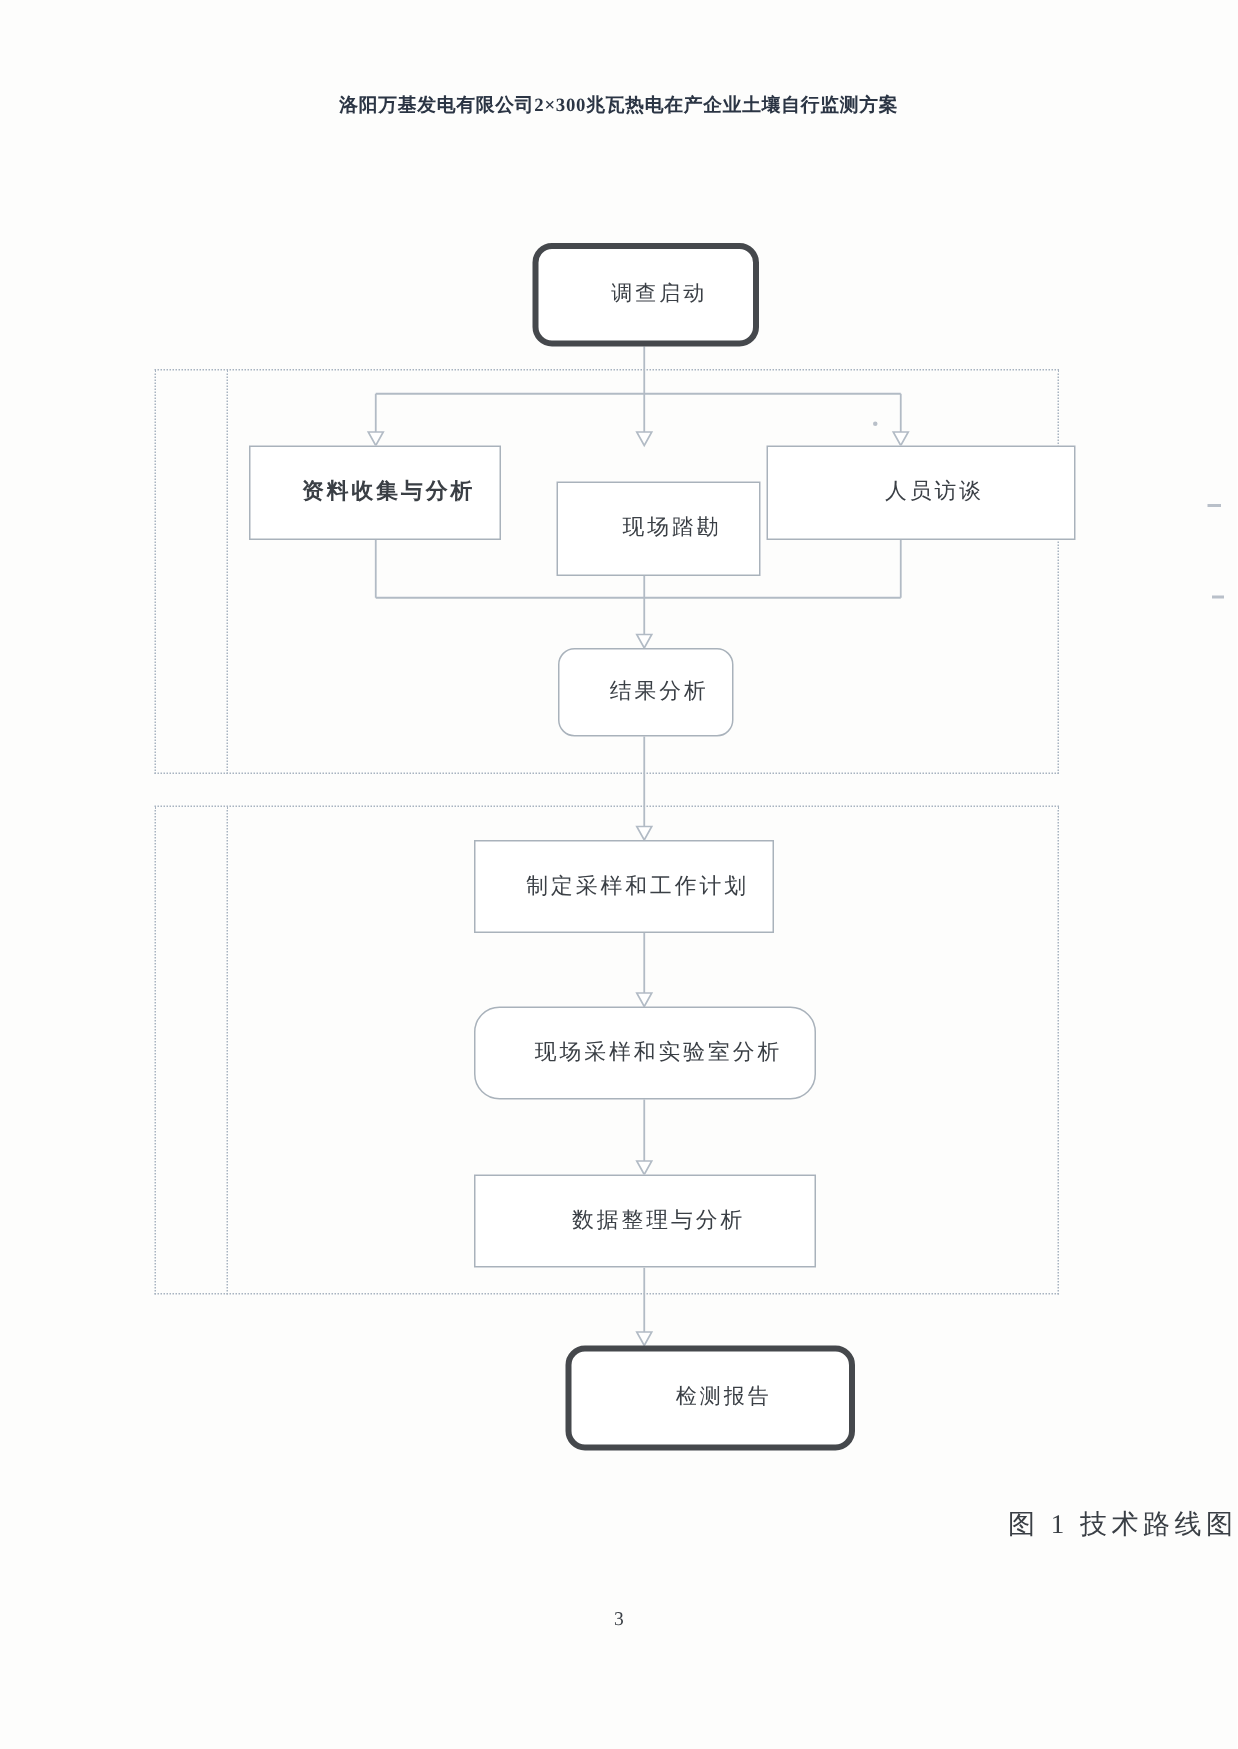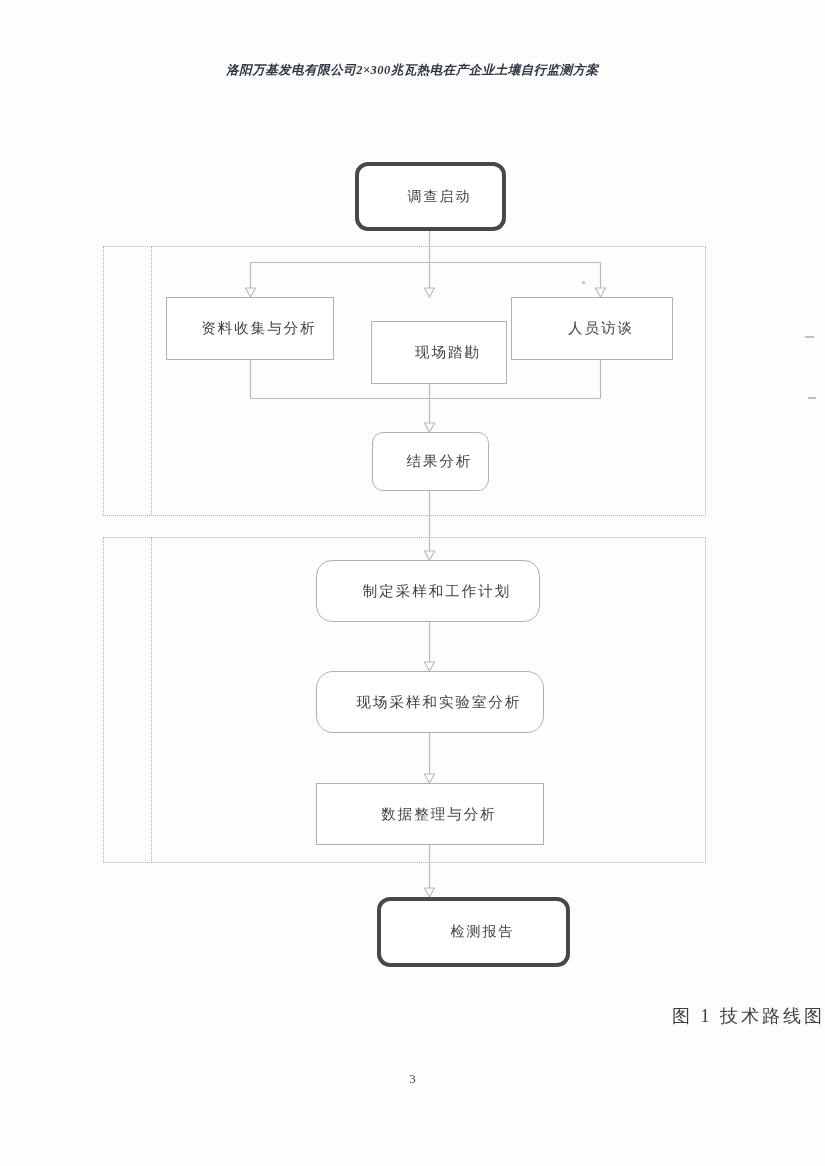--- a/index.html
+++ b/index.html
@@ -3,40 +3,40 @@
 <meta charset="utf-8">
 <style>
   html,body { margin:0; padding:0; background:#ffffff; }
   .page {
     position:relative; width:825px; height:1166px;
     background:#fdfdfc; overflow:hidden;
     font-family:"Liberation Serif","DejaVu Serif",serif;
   }
   .header-title {
     position:absolute; top:62px; left:0; right:0;
-    text-align:center; font-size:12.5px; font-weight:700; font-style:italic;
+    text-align:center; font-size:12.5px; font-weight:700; 
     letter-spacing:0.5px; color:var(--header-text,#2b3544);
   }
   .node {
     position:absolute; box-sizing:border-box;
     display:flex; align-items:center; justify-content:center;
     background:#ffffff; border:1px solid var(--process-border,#a9b2bb);
     color:var(--text,#3a3f45); font-size:14.5px; letter-spacing:2px;
     line-height:1; white-space:nowrap;padding-left:18px;
   }
   .terminal {
     border:4px solid var(--terminal-border,#45484c);
     border-radius:13px; font-size:14px;
   }
   .node-start  { left:355px; top:162px; width:151px; height:69px; }
-  .node-box1   { left:166px; top:297px; width:168px; height:63px; }
+  .node-box1   { left:166px; top:297px; width:168px; height:63px;font-weight:bold; }
   .node-box2   { left:371px; top:297px; width:136px; height:63px;margin-top:24px; }
-  .node-box3   { left:511px; top:297px; width:162px; height:63px; }
+  .node-box3   { left:511px; top:297px; width:206px; height:63px; }
   .node-result { left:372px; top:432px; width:117px; height:59px;border-radius:11px; }
-  .node-plan   { left:316px; top:560px; width:224px; height:62px;border-radius:16px; }
+  .node-plan   { left:316px; top:560px; width:200px; height:62px; }
   .node-sample { left:316px; top:671px; width:228px; height:62px;border-radius:17px; }
   .node-data   { left:316px; top:783px; width:228px; height:62px; }
   .node-end    { left:345px; top:897px; width:193px; height:70px;margin-left:32px; }
 
   .group {
     position:absolute; box-sizing:border-box;
     border:1.5px dotted var(--group-outline,#a8b3c0);
     background:transparent;
   }
   .group1 { left:103px; top:246px; width:603px; height:270px; }

